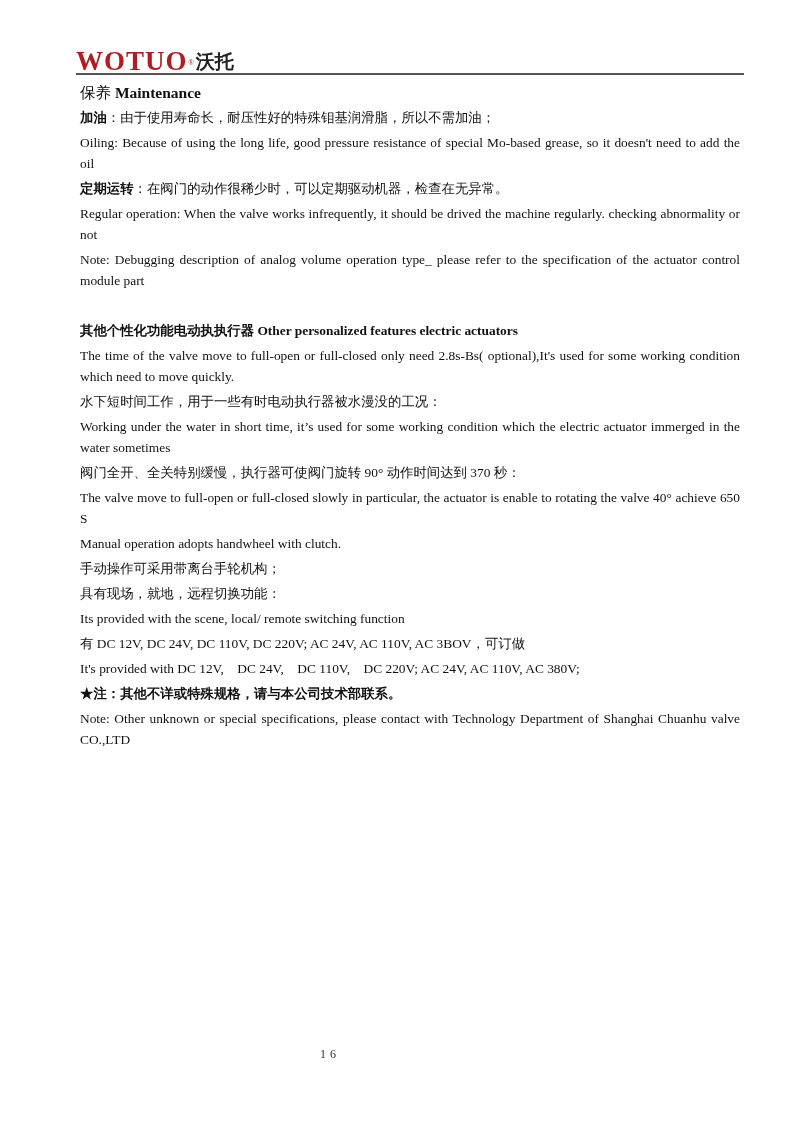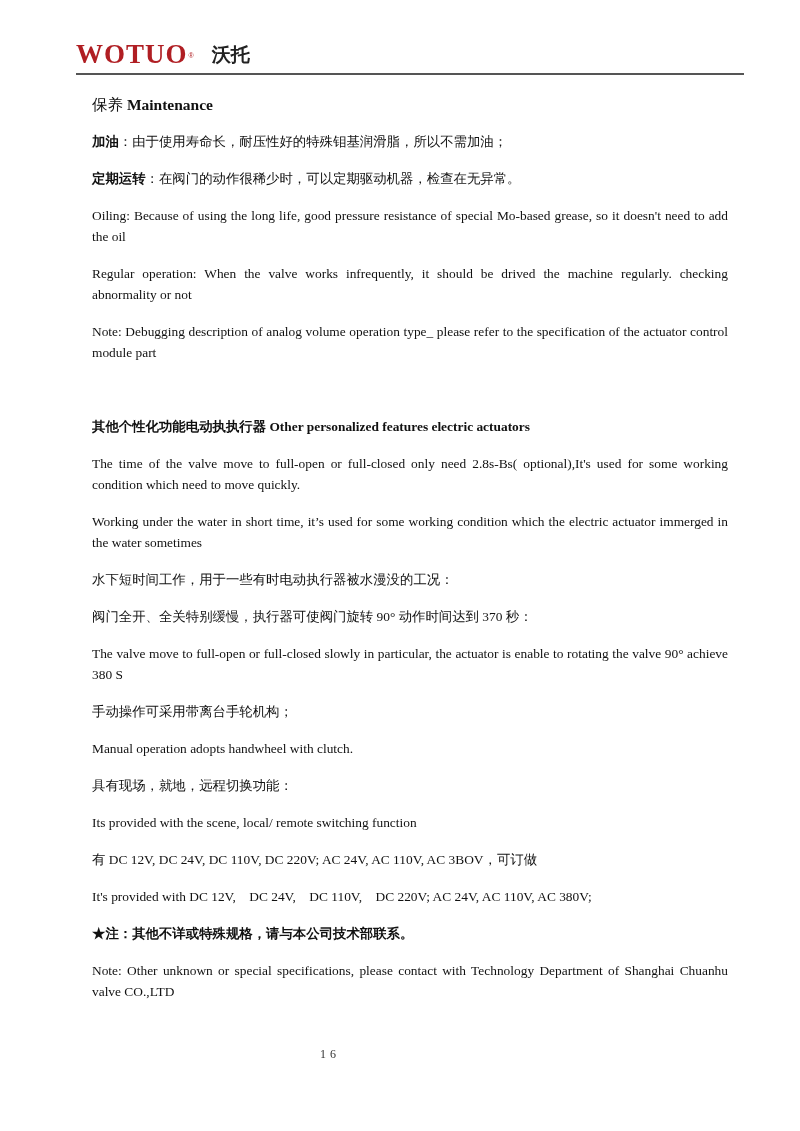--- a/index.html
+++ b/index.html
@@ -18,21 +18,21 @@
     .header {
       position: absolute;
       left: 76px;
       top: 40px;
       width: 668px;
       height: 36px;
     }
     .logo {
       position: absolute;
       left: 0;
-      top: 0;
+      top: 7px;
       display: flex;
       align-items: center;
       white-space: nowrap;
     }
     .logo-en {
       font-family: "Liberation Serif", "DejaVu Serif", serif;
       font-weight: bold;
       font-size: 27px;
       letter-spacing: 1px;
       line-height: 28px;
@@ -44,40 +44,40 @@
       color: #b01e23;
       margin-top: 3px;
       margin-left: 1px;
     }
     .logo-cn {
       font-family: "DejaVu Sans", sans-serif;
       font-weight: bold;
       font-size: 19px;
       line-height: 28px;
       color: #222222;
-      margin-left: 18px;
+      margin-left: 2px;
     }
     .header-rule {
       position: absolute;
       left: 0;
       top: 33px;
       width: 668px;
       height: 2px;
       background: #555555;
     }
     .content {
       position: absolute;
       left: 76px;
       top: 78px;
       width: 668px;
       font-size: 13.4px;
       line-height: 21px;
     }
     .content p {
-      margin: 16px;
+      margin: 4px;
       text-align: justify;
     }
     .title {
       font-size: 15.5px;
       line-height: 21px;
       font-weight: bold;
     }
     .title .cn {
       font-weight: normal;
     }
@@ -116,41 +116,41 @@
   <div class="header-rule"></div>
 </div>
 
 <div class="content">
   <p class="title">
     <span class="cn">保养</span>
     <span>Maintenance</span>
   </p>
 
   <p><span class="label">加油</span><span>：由于使用寿命长，耐压性好的特殊钼基润滑脂，所以不需加油；</span></p>
+  <p>Oiling: Because of using the long life, good pressure resistance of special Mo-based grease, so it doesn't need to add the oil</p>
+
   <p><span class="label">定期运转</span><span>：在阀门的动作很稀少时，可以定期驱动机器，检查在无异常。</span></p>
-
-  <p>Oiling: Because of using the long life, good pressure resistance of special Mo-based grease, so it doesn't need to add the oil</p>
   <p>Regular operation: When the valve works infrequently, it should be drived the machine regularly. checking abnormality or not</p>
 
   <p>Note: Debugging description of analog volume operation type_ please refer to the specification of the actuator control module part</p>
 
   <div class="spacer"></div>
 
   <p class="sec-title">其他个性化功能电动执执行器 Other personalized features electric actuators</p>
 
   <p>The time of the valve move to full-open or full-closed only need 2.8s-Bs( optional),It's used for some working condition which need to move quickly.</p>
 
+  <p>水下短时间工作，用于一些有时电动执行器被水漫没的工况：</p>
   <p>Working under the water in short time, it’s used for some working condition which the electric actuator immerged in the water sometimes</p>
-  <p>水下短时间工作，用于一些有时电动执行器被水漫没的工况：</p>
 
   <p>阀门全开、全关特别缓慢，执行器可使阀门旋转 90° 动作时间达到 370 秒：</p>
-  <p>The valve move to full-open or full-closed slowly in particular, the actuator is enable to rotating the valve 90° achieve 380 S</p>
+  <p>The valve move to full-open or full-closed slowly in particular, the actuator is enable to rotating the valve 40° achieve 650 S</p>
 
+  <p>Manual operation adopts handwheel with clutch.</p>
   <p>手动操作可采用带离台手轮机构；</p>
-  <p>Manual operation adopts handwheel with clutch.</p>
 
   <p>具有现场，就地，远程切换功能：</p>
   <p>Its provided with the scene, local/ remote switching function</p>
 
   <p>有 DC 12V, DC 24V, DC 110V, DC 220V; AC 24V, AC 110V, AC 3BOV，可订做</p>
   <p>It's provided with DC 12V,&nbsp;&nbsp;&nbsp; DC 24V,&nbsp;&nbsp;&nbsp; DC 110V,&nbsp;&nbsp;&nbsp; DC 220V; AC 24V, AC 110V, AC 380V;</p>
 
   <p class="note-cn">★注：其他不详或特殊规格，请与本公司技术部联系。</p>
   <p>Note: Other unknown or special specifications, please contact with Technology Department of Shanghai Chuanhu valve CO.,LTD</p>
 </div>

